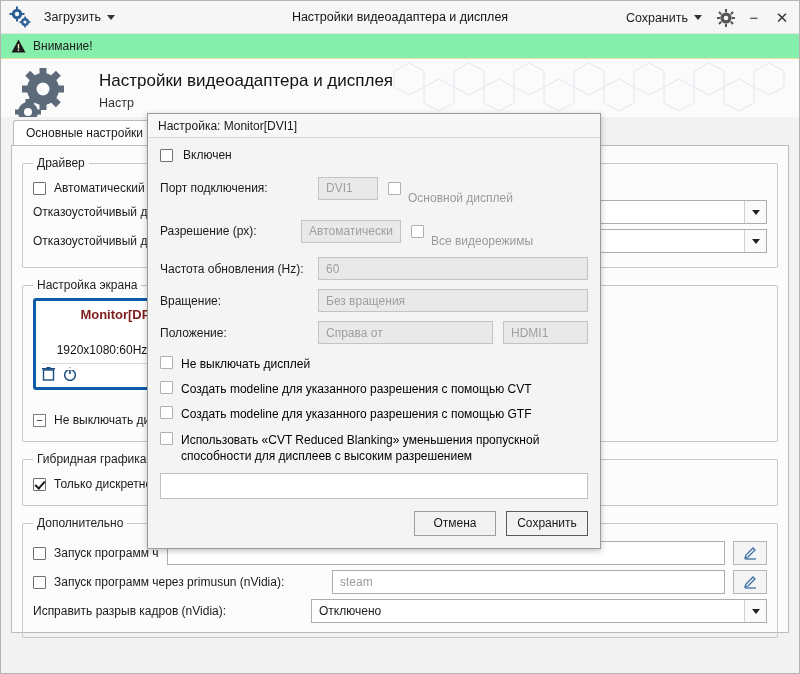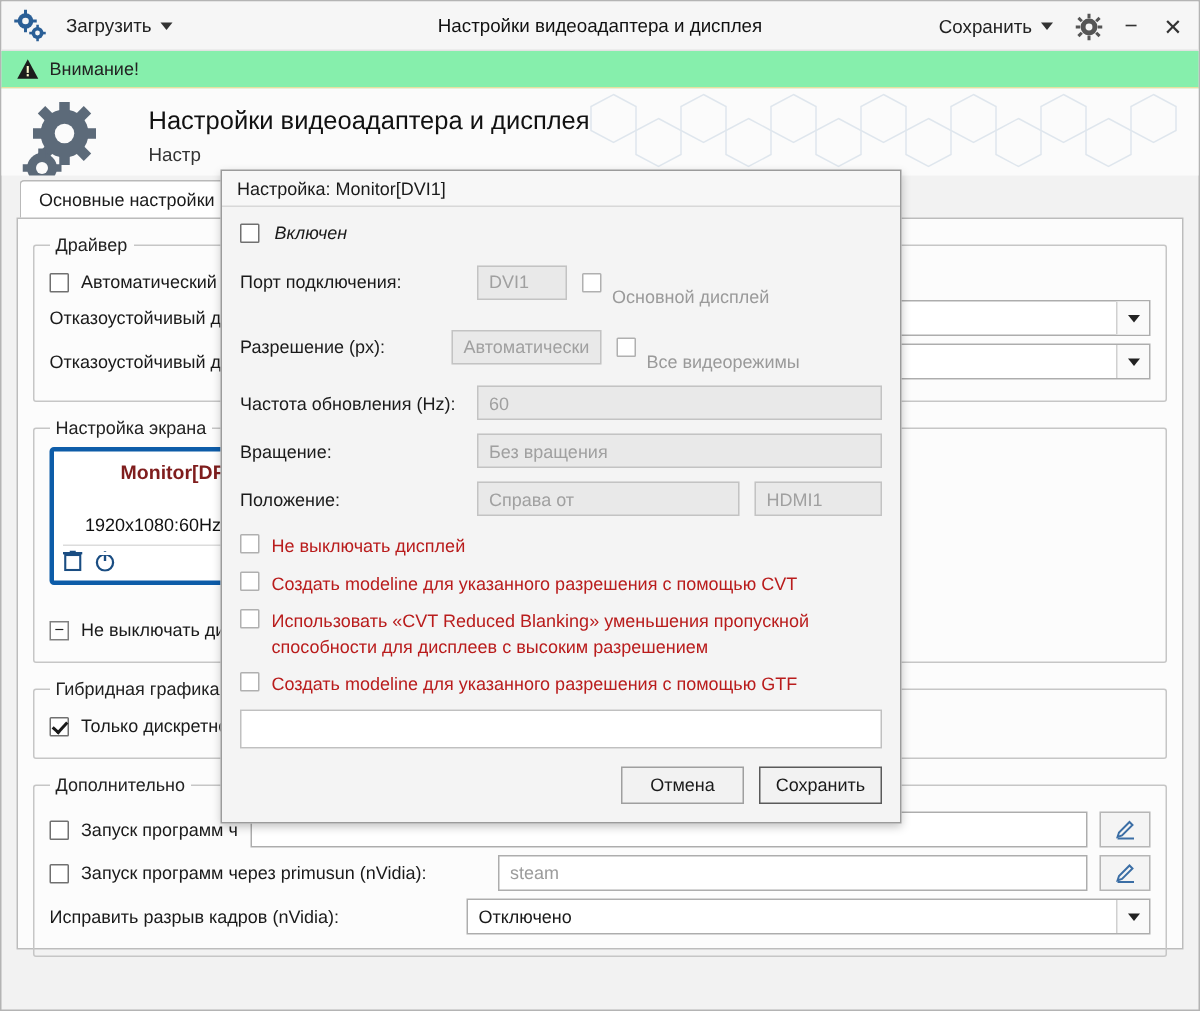--- a/index.html
+++ b/index.html
@@ -217,21 +217,21 @@
     border: 1px solid #c3c3c3;
     background: #e9e9e9;
     color: #a0a0a0;
     font-size: 12px;
     display: flex; align-items: center;
     padding: 0 7px;
   }
   .m-field.wide2 { flex: 0 0 175px; }
   .m-right-cb { display: flex; align-items: center; gap: 7px; width: 200px; }
   .m-cb-row { display: flex; align-items: flex-start; gap: 8px; margin-bottom: 9px; }
-  .m-cb-row .txt { font-size: 12px; color: #b91c1c; line-height: 1.35; }
+  .m-cb-row .txt { font-size: 12px; color: #000000; line-height: 1.35; }
   .m-input {
     height: 26px; border: 1px solid #c0c0c0; background: #fff; margin-bottom: 12px;
   }
   .m-buttons { display: flex; justify-content: flex-end; gap: 10px; padding-bottom: 2px; }
   .btn {
     min-width: 82px; height: 25px;
     border: 1px solid #9f9f9f;
     background: #f2f2f2;
     font-size: 12px;
     display: flex; align-items: center; justify-content: center;
@@ -473,21 +473,21 @@
       </div>
     </fieldset>
   </div>
 
   <div class="modal">
     <div class="modal-title">
       <span>Настройка: Monitor[DVI1]</span>
     </div>
     <div class="modal-body">
 
-      <div class="m-row" style="font-style:italic;">
+      <div class="m-row" style="">
         <span class="cb"></span>
         <span class="cb-lbl">Включен</span>
       </div>
 
       <div class="m-row">
         <span class="m-lbl">Порт подключения:</span>
         <span class="m-field">DVI1</span>
         <span class="m-right-cb">
           <span class="cb dim"></span>
           <span class="cb-lbl dim">Основной дисплей</span>
@@ -522,25 +522,25 @@
       <div class="m-cb-row">
         <span class="cb dim"></span>
         <span class="txt">Не выключать дисплей</span>
       </div>
       <div class="m-cb-row">
         <span class="cb dim"></span>
         <span class="txt">Создать modeline для указанного разрешения с помощью CVT</span>
       </div>
       <div class="m-cb-row">
         <span class="cb dim"></span>
-        <span class="txt">Использовать «CVT Reduced Blanking» уменьшения пропускной способности для дисплеев с высоким разрешением</span>
+        <span class="txt">Создать modeline для указанного разрешения с помощью GTF</span>
       </div>
       <div class="m-cb-row">
         <span class="cb dim"></span>
-        <span class="txt">Создать modeline для указанного разрешения с помощью GTF</span>
+        <span class="txt">Использовать «CVT Reduced Blanking» уменьшения пропускной способности для дисплеев с высоким разрешением</span>
       </div>
 
       <div class="m-input"></div>
 
       <div class="m-buttons">
         <div class="btn">
           <span>Отмена</span>
         </div>
         <div class="btn primary">
           <span>Сохранить</span>

